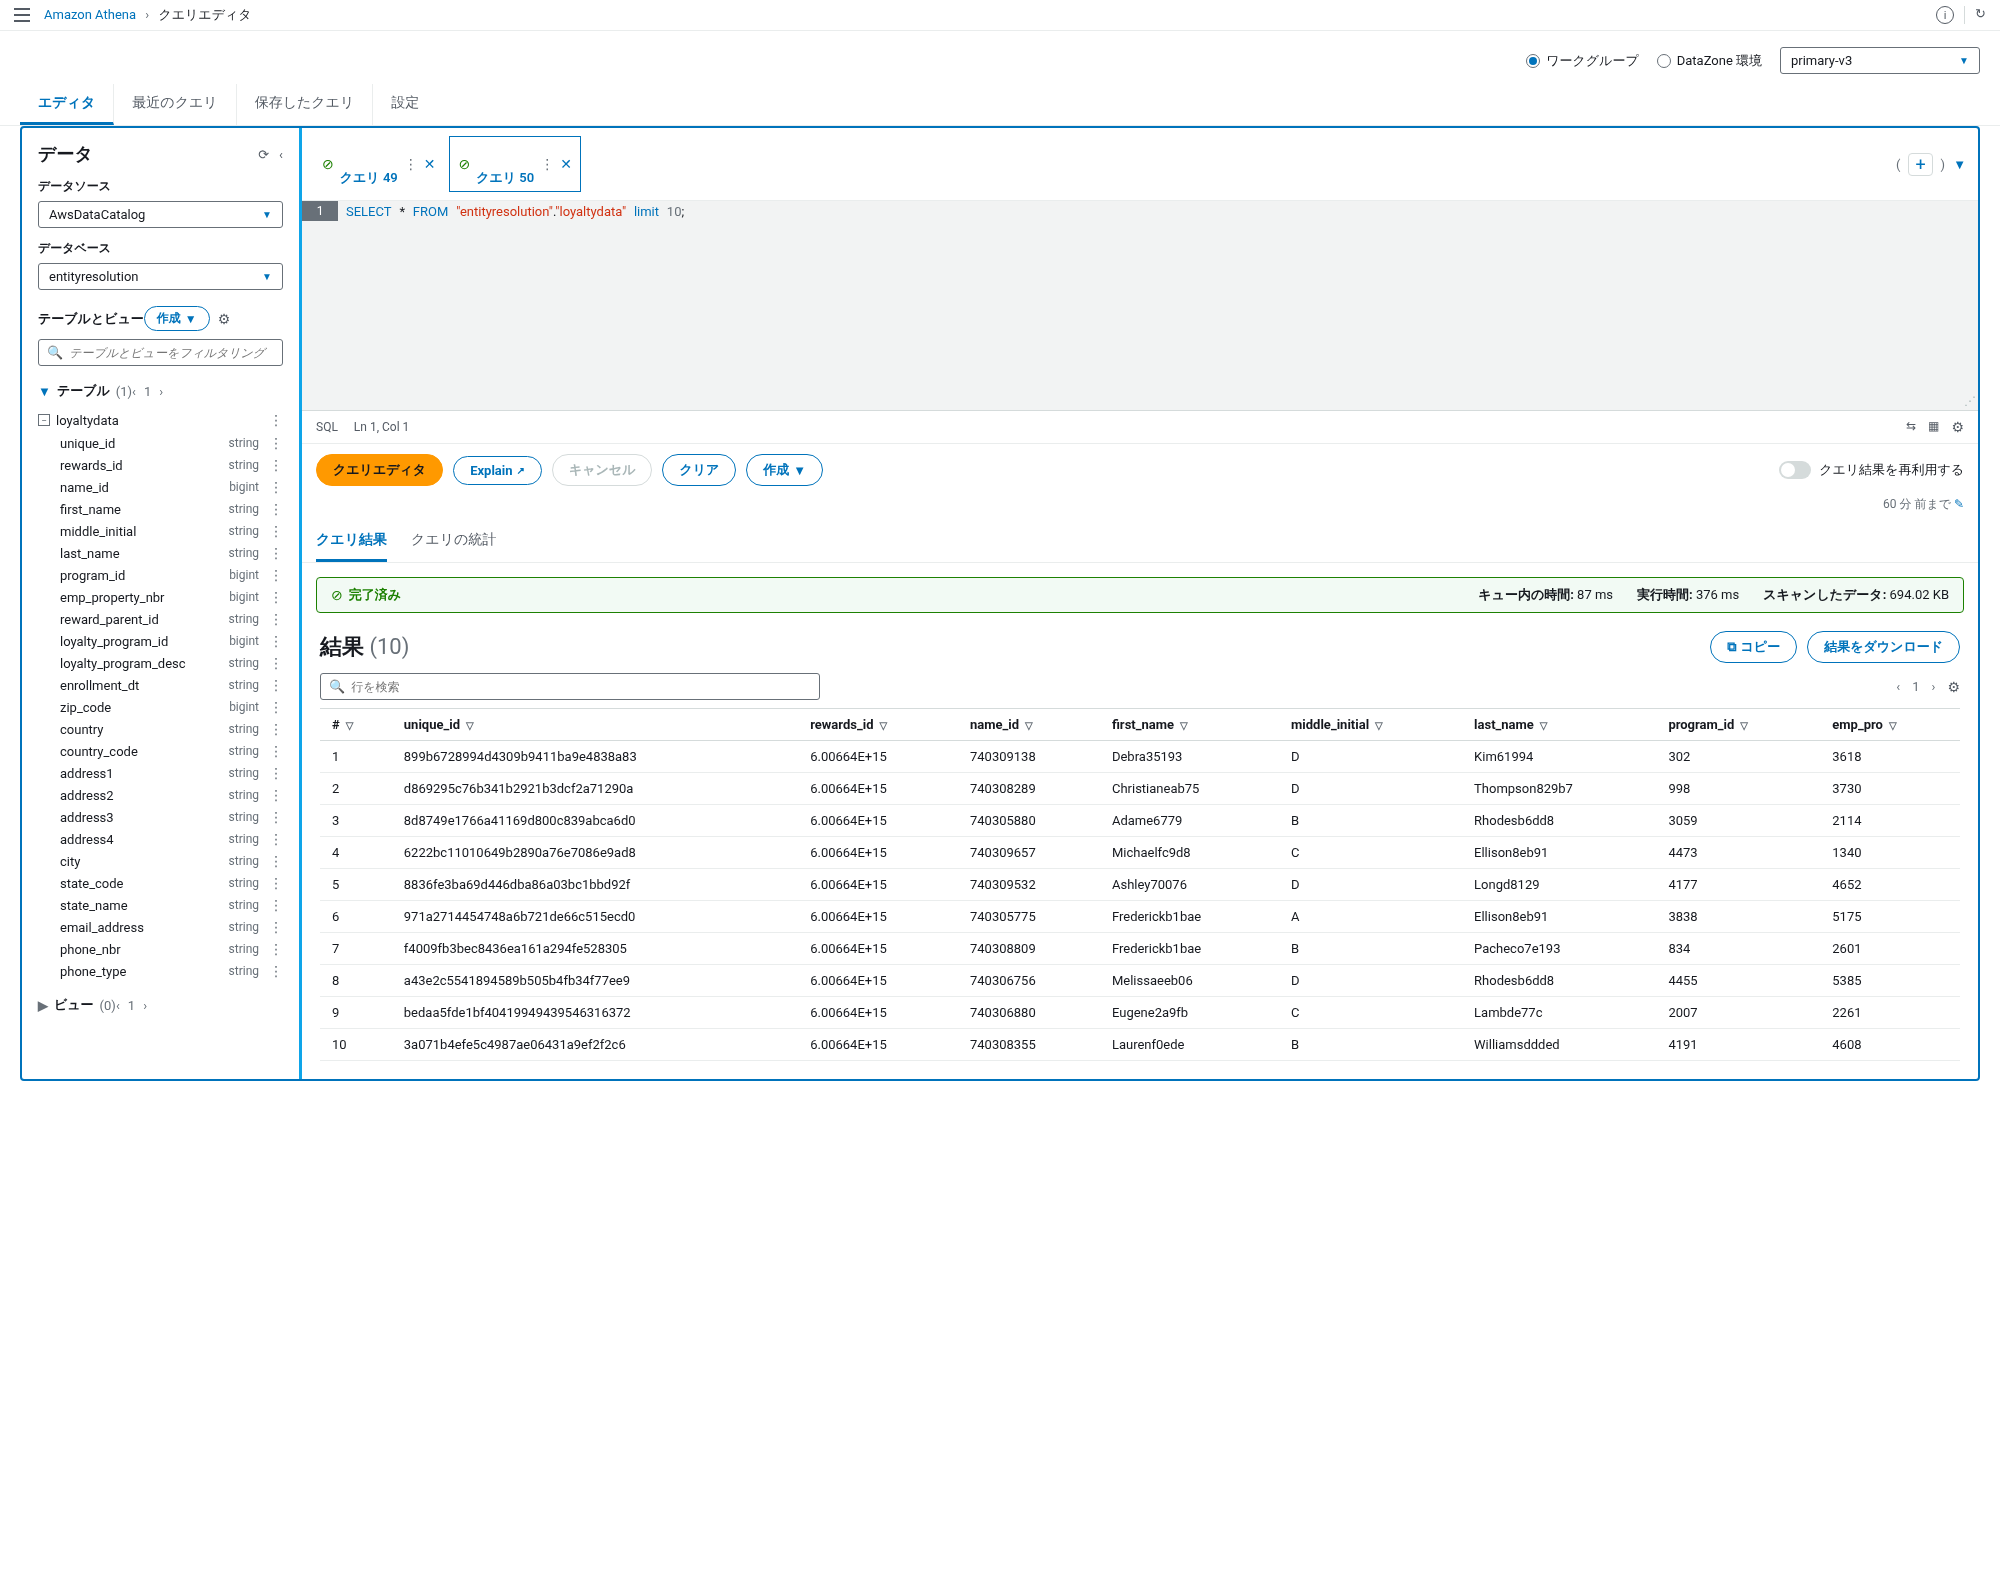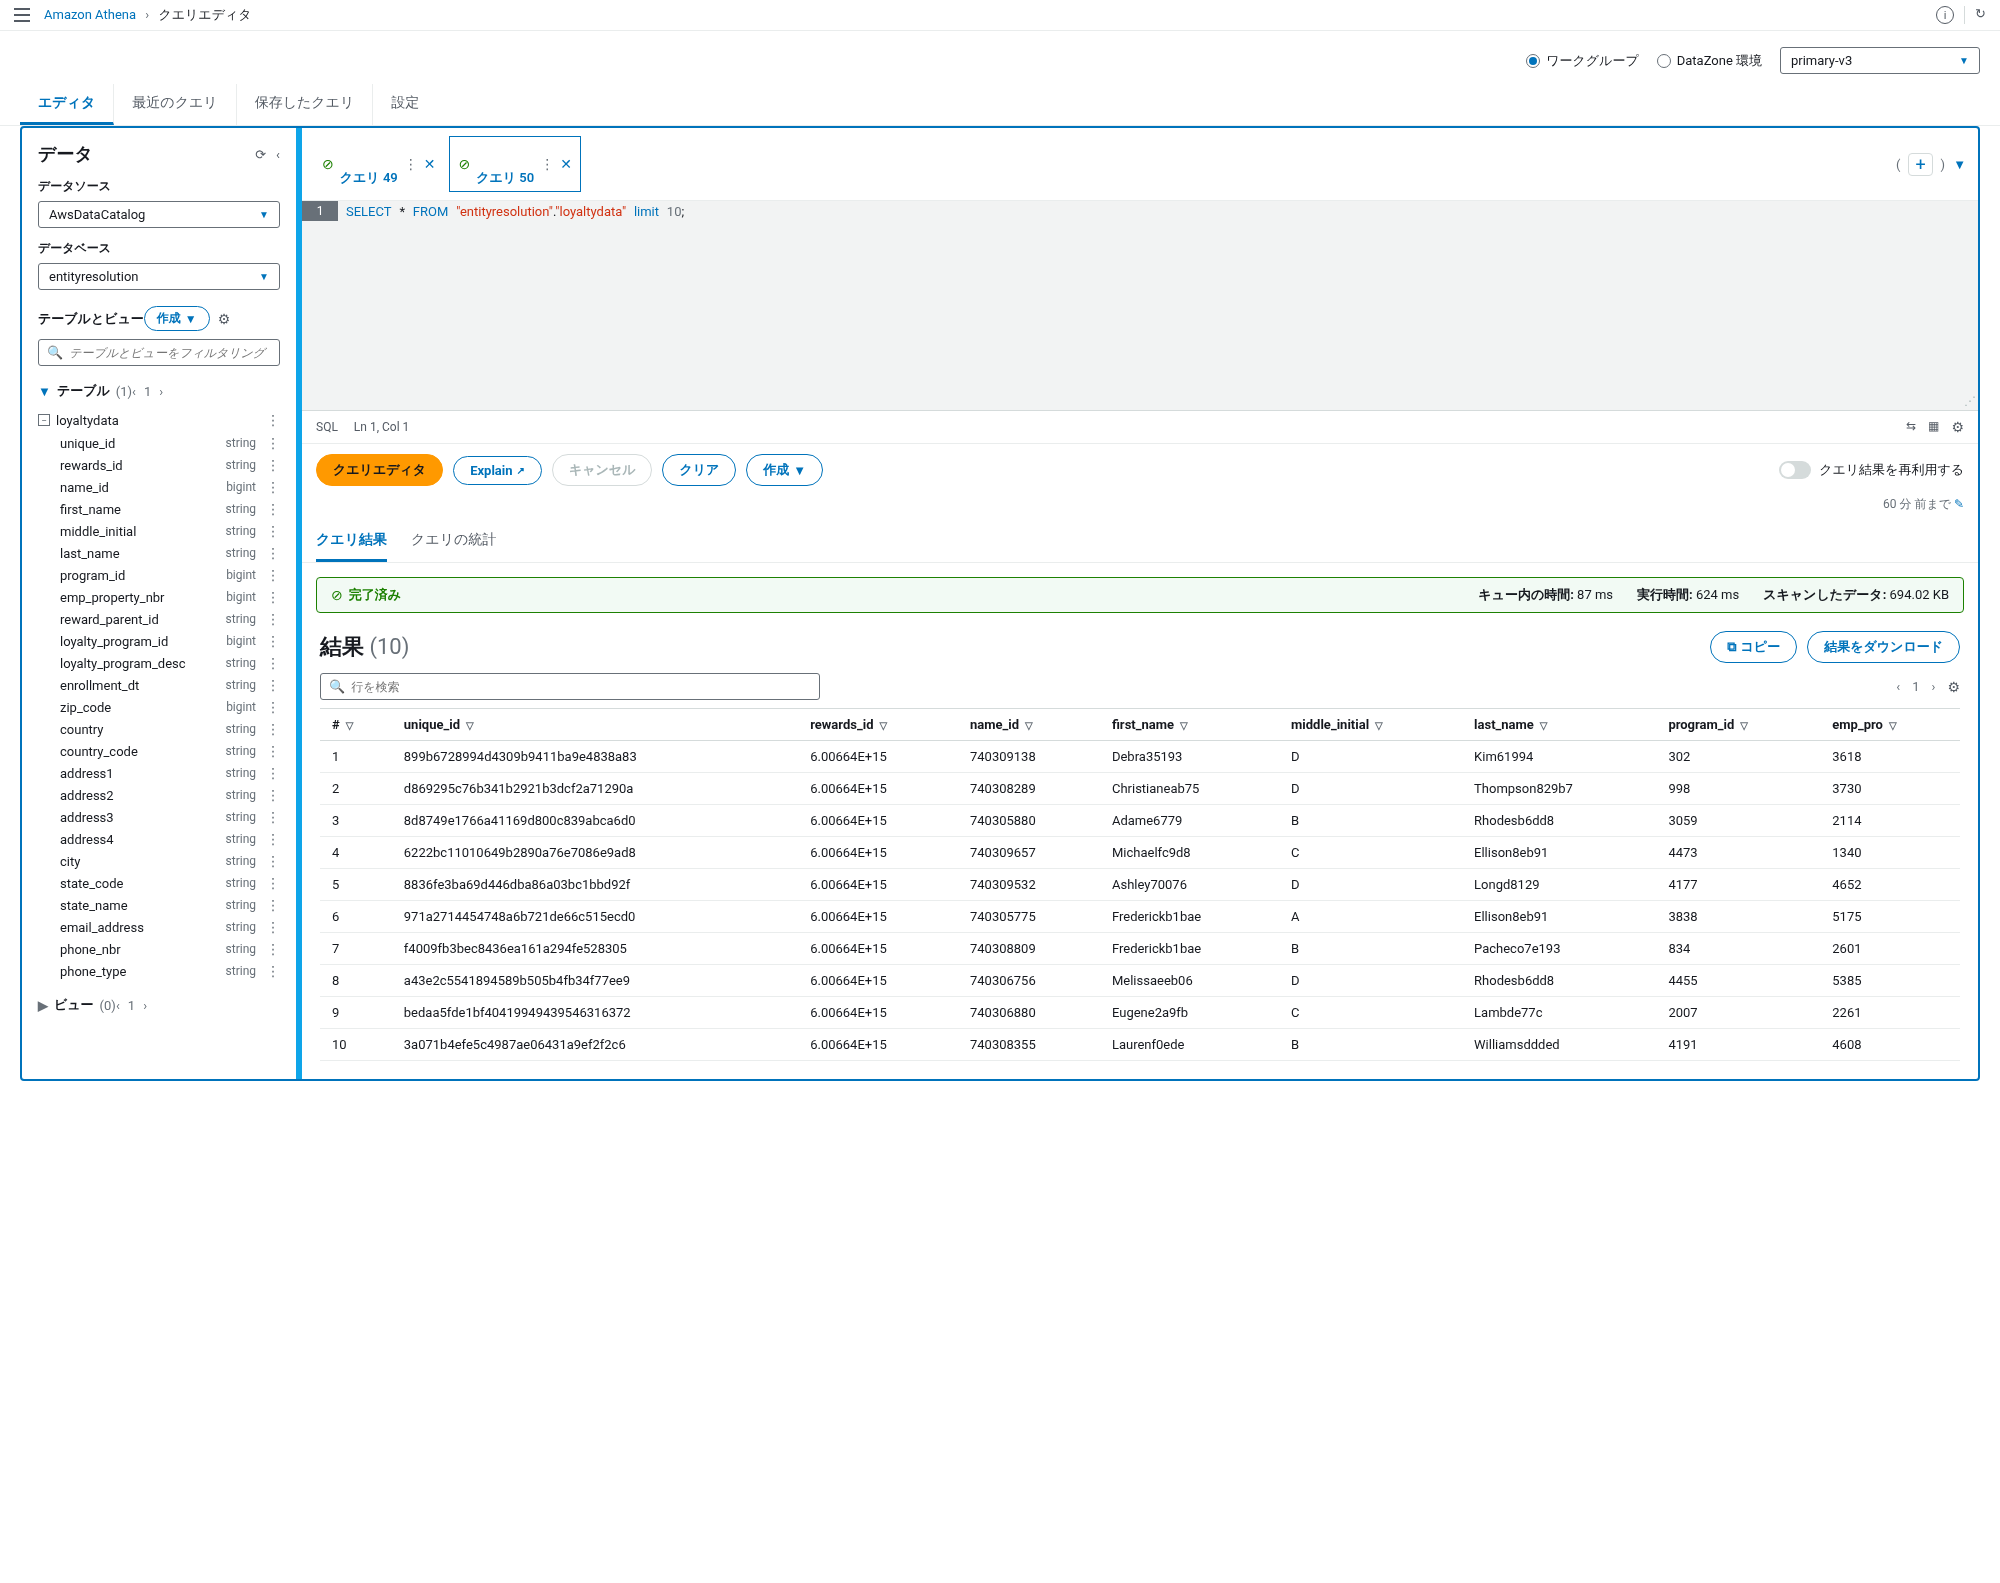--- a/index.html
+++ b/index.html
@@ -15,21 +15,21 @@
 .radio { display:flex; align-items:center; gap:6px; font-size:13px; }
 .radio .dot { width:14px; height:14px; border:1px solid #687078; border-radius:50%; display:flex; align-items:center; justify-content:center; }
 .radio .dot.checked:after { content:""; width:8px; height:8px; background:#0073bb; border-radius:50%; }
 .select { border:1px solid #687078; border-radius:3px; padding:5px 10px; min-width:200px; display:flex; justify-content:space-between; align-items:center; color:#16191f; }
 .select.sidebar-select { width:100%; border-color:#687078; }
 .select .caret { color:#0073bb; font-size:10px; }
 .tabs-row { display:flex; border-bottom:1px solid #eaeded; padding:0 20px; }
 .tab { padding:10px 18px; color:#545b64; cursor:pointer; font-size:14px; border-right:1px solid #eaeded; }
 .tab.active { color:#0073bb; border-bottom:3px solid #0073bb; font-weight:600; }
 .main { display:flex; border:2px solid #0073bb; border-radius:4px; margin:0 20px 20px; }
-.sidebar { width:280px; border-right:6px solid #0ea5e9; padding:14px 16px; }
+.sidebar { width:280px; border-right:3px solid #0ea5e9; padding:14px 16px; }
 .sb-head { display:flex; align-items:center; justify-content:space-between; margin-bottom:12px; }
 .sb-head h2 { font-size:18px; font-weight:700; }
 .sb-head .ctrls { display:flex; gap:10px; color:#545b64; }
 .sb-label { font-size:12px; font-weight:700; margin:12px 0 6px; }
 .search-box { border:1px solid #687078; border-radius:3px; padding:5px 8px; display:flex; align-items:center; gap:6px; color:#687078; margin-top:4px; }
 .search-box input { border:none; outline:none; flex:1; font-size:12px; font-style:italic; }
 .sec-head { display:flex; align-items:center; margin:16px 0 8px; }
 .sec-head .left { display:flex; align-items:center; gap:6px; font-weight:700; }
 .btn-out { border:1px solid #0073bb; color:#0073bb; background:#fff; border-radius:20px; padding:3px 12px; font-weight:600; display:flex; gap:4px; align-items:center; font-size:12px; }
 .pager { display:flex; align-items:center; gap:8px; color:#687078; font-size:13px; }
@@ -401,21 +401,21 @@
     <div class="result-tabs">
       <div class="rtab active">クエリ結果</div>
       <div class="rtab">クエリの統計</div>
     </div>
 
     <div class="complete-bar">
       <span class="check-ic">⊘</span>
       <span style="margin-left:6px;color:#1d8102;font-weight:600">完了済み</span>
       <div class="stats">
         <span><b>キュー内の時間:</b> <span>87 ms</span></span>
-        <span><b>実行時間:</b> <span>624 ms</span></span>
+        <span><b>実行時間:</b> <span>376 ms</span></span>
         <span><b>スキャンしたデータ:</b> <span>694.02 KB</span></span>
       </div>
     </div>
 
     <div class="results-head">
       <h3><span>結果</span> <span class="count">(10)</span></h3>
       <div class="btns">
         <div class="btn btn-outline">
           <span>⧉</span>
           <span>コピー</span>

